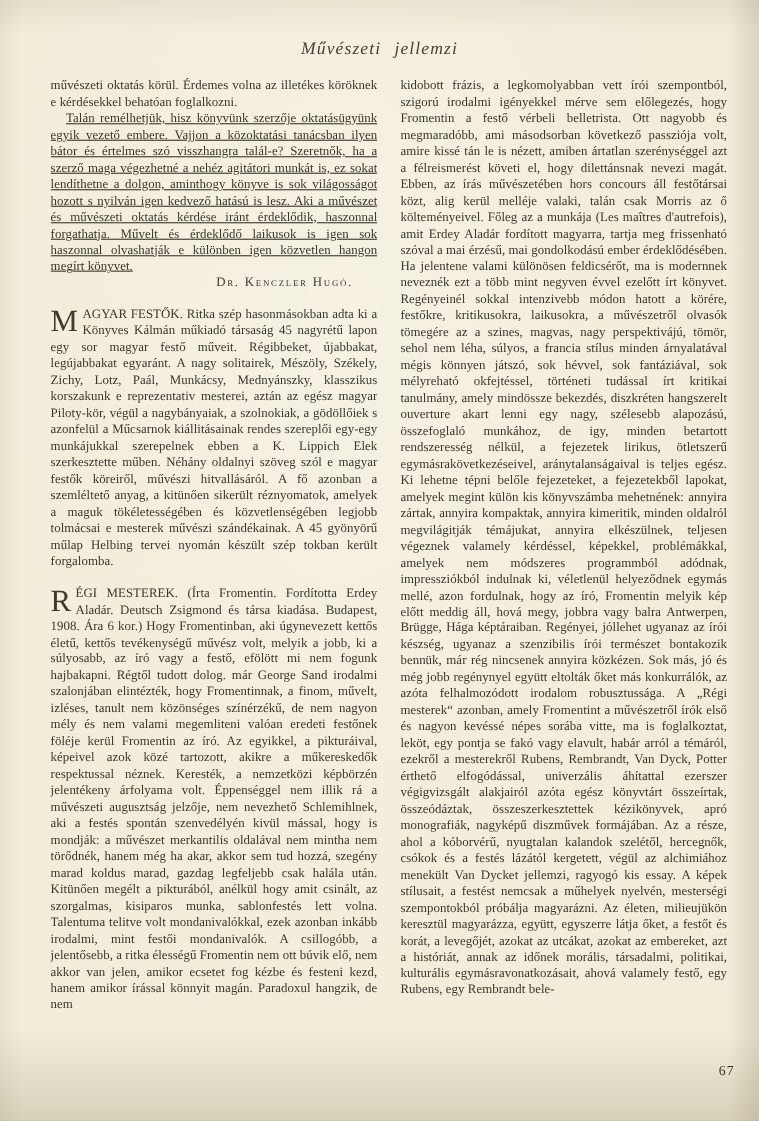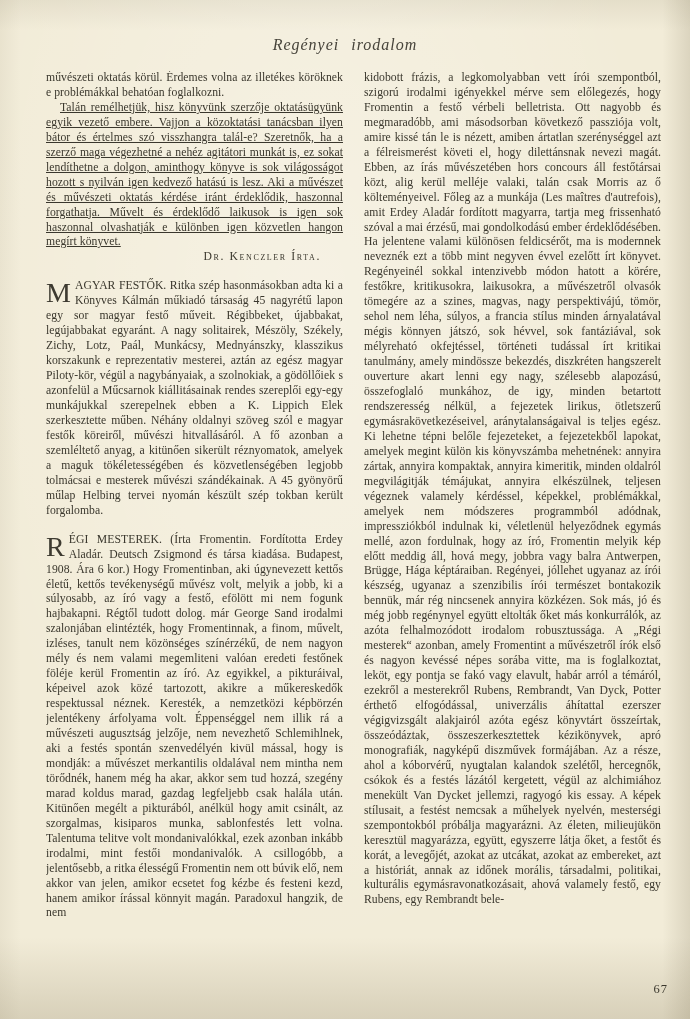--- a/index.html
+++ b/index.html
@@ -49,37 +49,37 @@
   .article{margin-top:14px;}
   .dropcap{
     float:left;
     font-size:28px;
     line-height:25px;
     padding:1px 4px 0 0;
     color:#3d3a30;
   }
   .page-number{
     position:absolute;
-    right:22px;bottom:22px;
+    right:22px;bottom:38px;
     font-size:12.5px;
     letter-spacing:1px;
     color:#3a372d;
   }
 </style>
 </head>
 <body>
 
 <div class="page">
 
-  <div class="page-header">Regényei irodalom</div>
+  <div class="page-header">Művészeti jellemzi</div>
 
   <div class="col col-left">
-    <p>művészeti oktatás körül. Érdemes volna az illetékes köröknek e problémákkal behatóan foglalkozni.</p>
+    <p>művészeti oktatás körül. Érdemes volna az illetékes köröknek e kérdésekkel behatóan foglalkozni.</p>
     <p class="para-indent">Talán remélhetjük, hisz könyvünk szerzője oktatásügyünk egyik vezető embere. Vajjon a közoktatási tanácsban ilyen bátor és értelmes szó visszhangra talál-e? Szeretnők, ha a szerző maga végezhetné a nehéz agitátori munkát is, ez sokat lendíthetne a dolgon, aminthogy könyve is sok világosságot hozott s nyilván igen kedvező hatású is lesz. Aki a művészet és művészeti oktatás kérdése iránt érdeklődik, haszonnal forgathatja. Művelt és érdeklődő laikusok is igen sok haszonnal olvashatják e különben igen közvetlen hangon megírt könyvet.</p>
-    <p class="signature">Dr. Kenczler Írta.</p>
+    <p class="signature">Dr. Kenczler Hugó.</p>
 
     <div class="article">
       <p><span class="dropcap">M</span><span>AGYAR FESTŐK. Ritka szép hasonmásokban adta ki a Könyves Kálmán műkiadó társaság 45 nagyrétű lapon egy sor magyar festő műveit. Régibbeket, újabbakat, legújabbakat egyaránt. A nagy solitairek, Mészöly, Székely, Zichy, Lotz, Paál, Munkácsy, Mednyánszky, klasszikus korszakunk e reprezentativ mesterei, aztán az egész magyar Piloty-kör, végül a nagybányaiak, a szolnokiak, a gödöllőiek s azonfelül a Műcsarnok kiállitásainak rendes szereplői egy-egy munkájukkal szerepelnek ebben a K. Lippich Elek szerkesztette műben. Néhány oldalnyi szöveg szól e magyar festők köreiről, művészi hitvallásáról. A fő azonban a szemléltető anyag, a kitünően sikerült réznyomatok, amelyek a maguk tökéletességében és közvetlenségében legjobb tolmácsai e mesterek művészi szándékainak. A 45 gyönyörű műlap Helbing tervei nyomán készült szép tokban került forgalomba.</span></p>
     </div>
 
     <div class="article">
       <p><span class="dropcap">R</span><span>ÉGI MESTEREK. (Írta Fromentin. Fordította Erdey Aladár. Deutsch Zsigmond és társa kiadása. Budapest, 1908. Ára 6 kor.) Hogy Fromentinban, aki úgynevezett kettős életű, kettős tevékenységű művész volt, melyik a jobb, ki a súlyosabb, az író vagy a festő, efölött mi nem fogunk hajbakapni. Régtől tudott dolog. már George Sand irodalmi szalonjában elintézték, hogy Fromentinnak, a finom, művelt, izléses, tanult nem közönséges színérzékű, de nem nagyon mély és nem valami megemliteni valóan eredeti festőnek föléje kerül Fromentin az író. Az egyikkel, a pikturáival, képeivel azok közé tartozott, akikre a műkereskedők respektussal néznek. Keresték, a nemzetközi képbörzén jelentékeny árfolyama volt. Éppenséggel nem illik rá a művészeti augusztság jelzője, nem nevezhető Schlemihlnek, aki a festés spontán szenvedélyén kivül mással, hogy is mondják: a művészet merkantilis oldalával nem mintha nem törődnék, hanem még ha akar, akkor sem tud hozzá, szegény marad koldus marad, gazdag legfeljebb csak halála után. Kitünően megélt a pikturából, anélkül hogy amit csinált, az szorgalmas, kisiparos munka, sablonfestés lett volna. Talentuma telitve volt mondanivalókkal, ezek azonban inkább irodalmi, mint festői mondanivalók. A csillogóbb, a jelentősebb, a ritka élességű Fromentin nem ott búvik elő, nem akkor van jelen, amikor ecsetet fog kézbe és festeni kezd, hanem amikor írással könnyit magán. Paradoxul hangzik, de nem</span></p>
     </div>
   </div>
 

